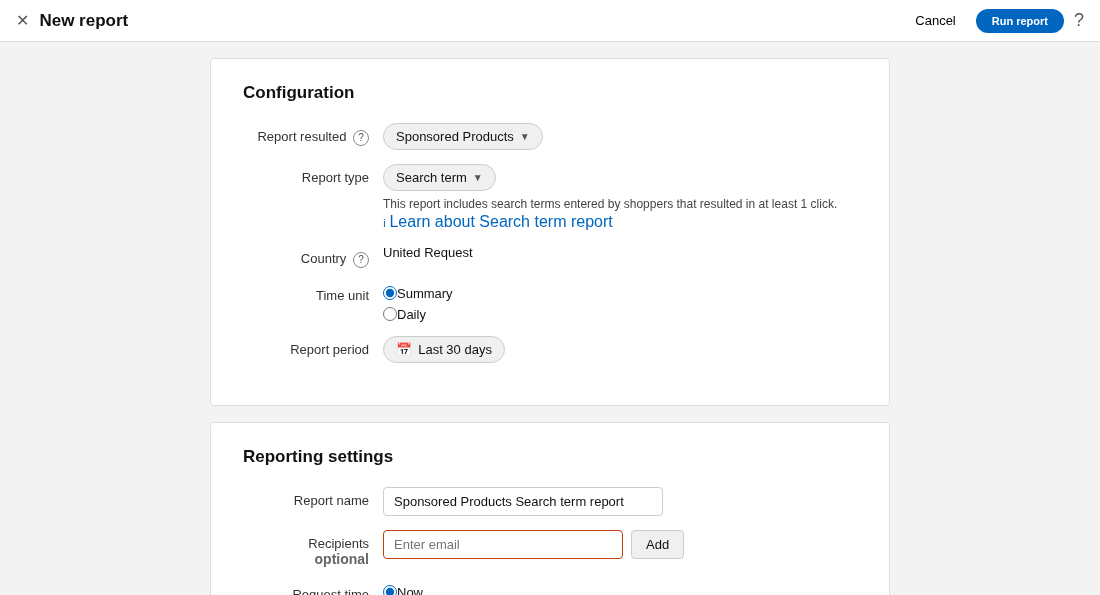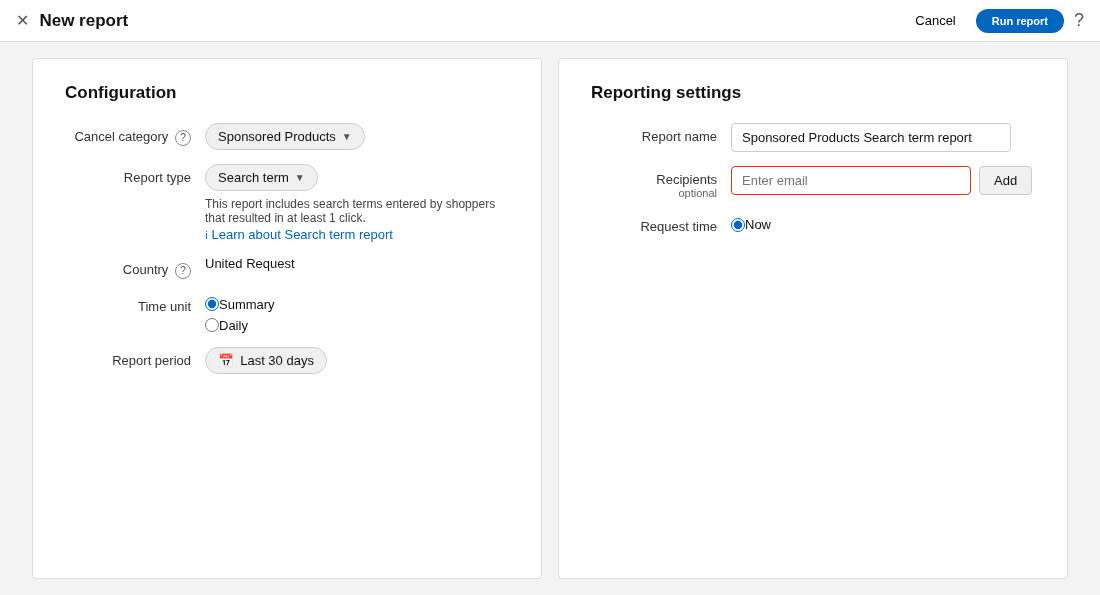--- a/index.html
+++ b/index.html
@@ -68,21 +68,21 @@
       font-size: 18px;
       cursor: pointer;
     }
 
     
     .main-content {
       padding: 16px 32px;
       height: calc(595px - 42px);
       overflow-y: auto;
       display: flex;
-      flex-direction: row;
+      flex-direction: column;
       gap: 16px;
     }
 
     
     .card {
       background: #fff;
       border: 1px solid #ddd;
       border-radius: 4px;
       padding: 24px 32px 28px;
       max-width: 680px;
@@ -107,23 +107,23 @@
       min-width: 140px;
       text-align: right;
       padding-right: 14px;
       padding-top: 6px;
       font-size: 13px;
       color: #333;
       font-weight: 500;
     }
     .form-label .label-optional {
       display: block;
-      font-weight: 400;
+      font-weight: 700;
       color: #666;
-      font-size: 11px;
+      font-size: 14px;
     }
     .form-control {
       flex: 1;
     }
 
     
     .dropdown-btn {
       display: inline-flex;
       align-items: center;
       gap: 6px;
@@ -141,21 +141,21 @@
     }
 
     
     .info-text {
       font-size: 12px;
       color: #444;
       margin-top: 6px;
       margin-bottom: 2px;
     }
     .learn-link {
-      font-size: 13px;
+      font-size: 16px;
       color: #0066c0;
       cursor: pointer;
       text-decoration: none;
     }
     .info-icon {
       font-size: 11px;
       color: #0066c0;
     }
 
     
@@ -273,21 +273,21 @@
   </div>
 </div>
 
 <div class="main-content">
 
   <div class="card">
     <div class="card-title">Configuration</div>
 
     <div class="form-row">
       <div class="form-label">
-        <span>Cancel category</span>
+        <span>Report resulted</span>
         <span class="help-circle">?</span>
       </div>
       <div class="form-control">
         <button class="dropdown-btn">
           <span>Sponsored Products</span>
           <span class="chevron">▼</span>
         </button>
       </div>
     </div>
 

